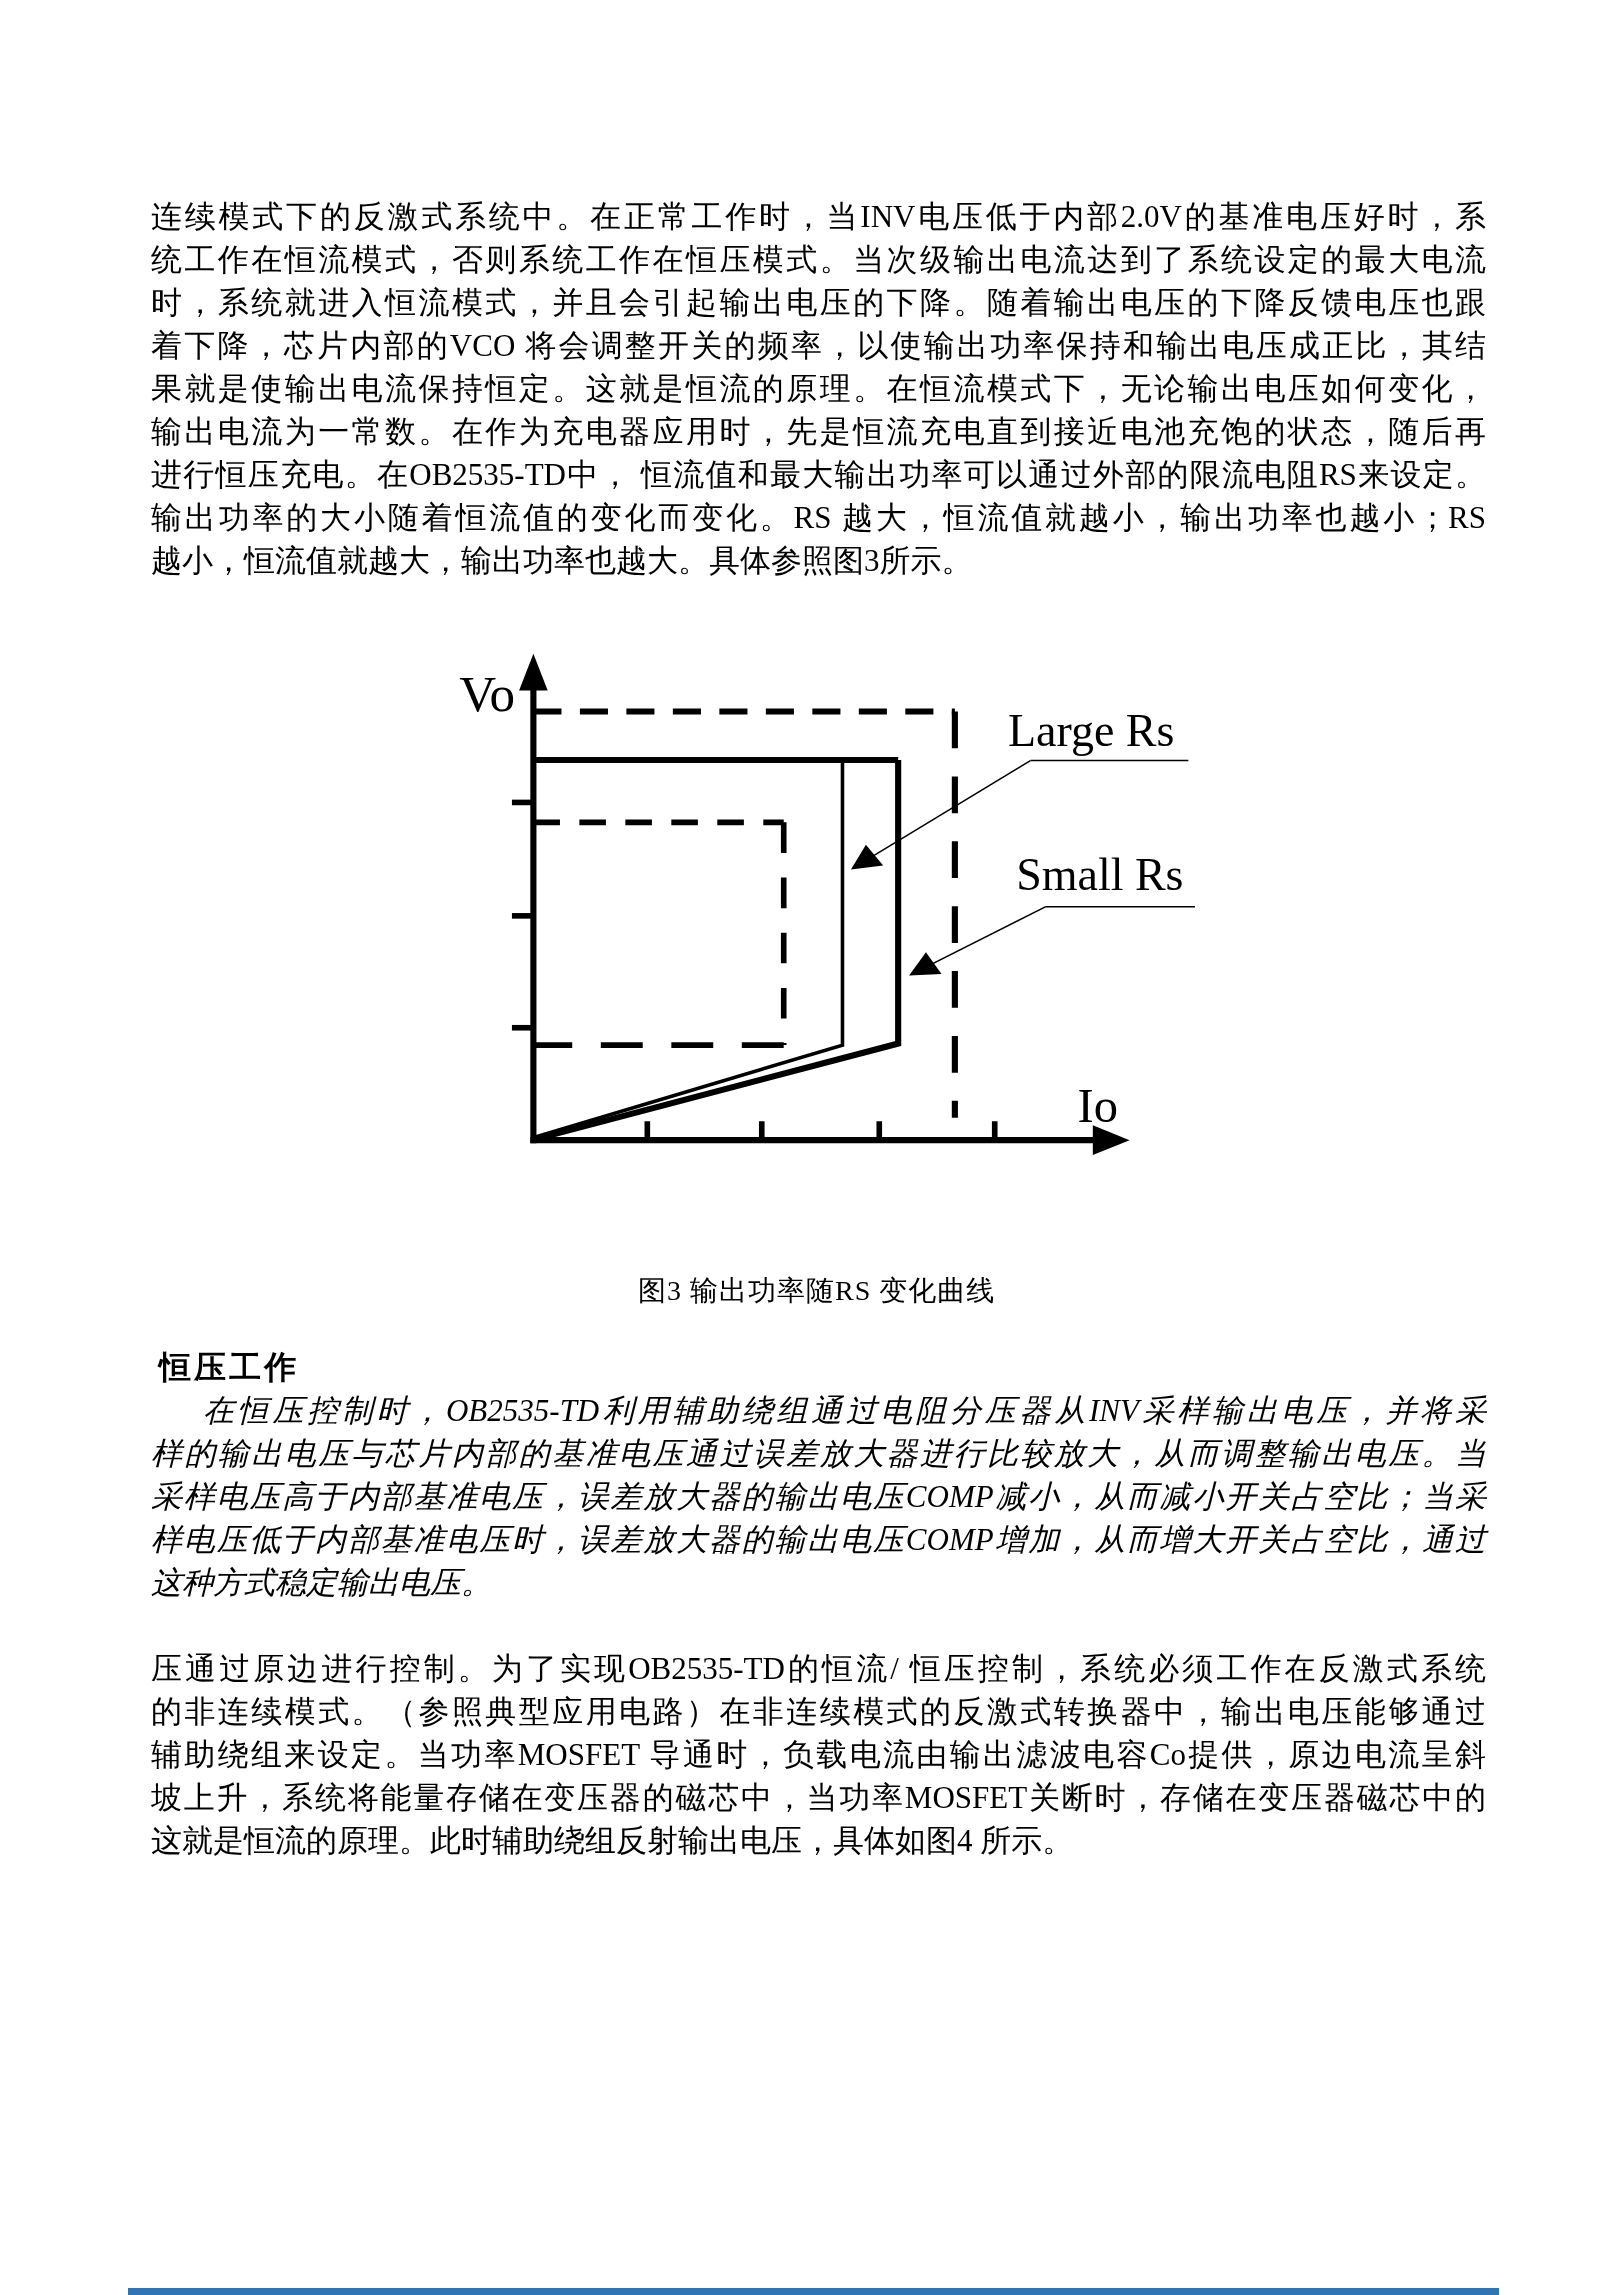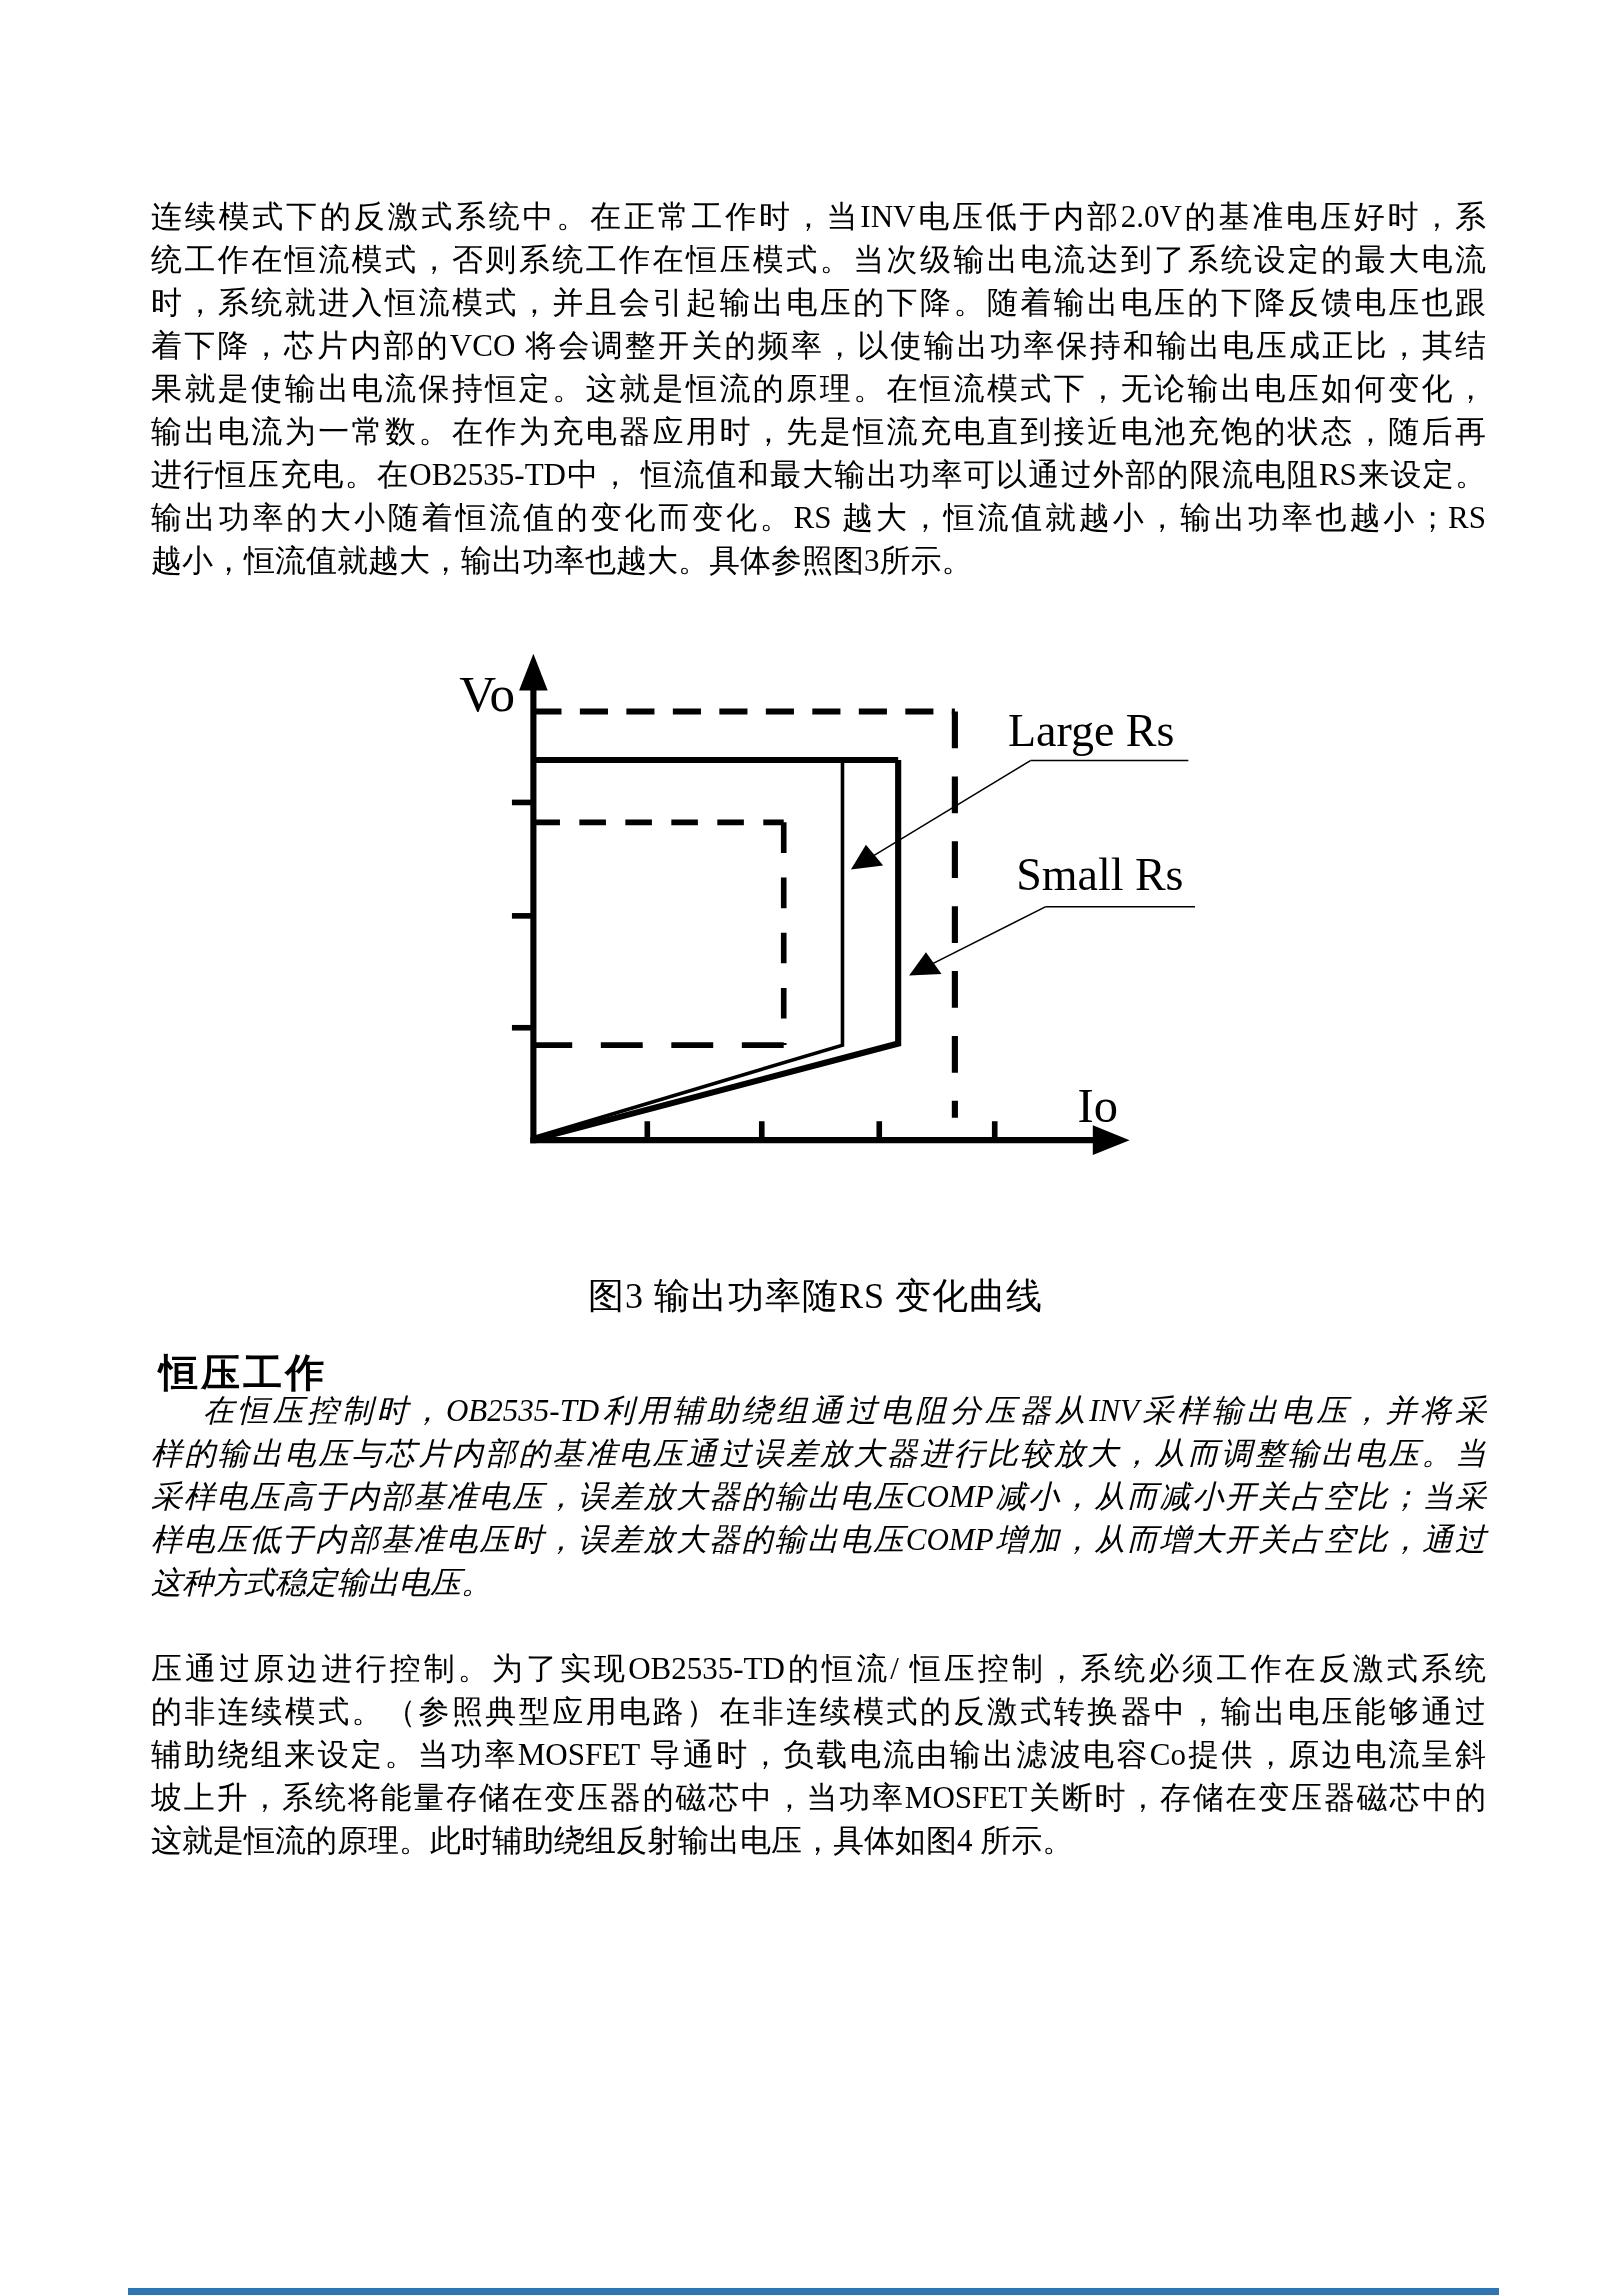--- a/index.html
+++ b/index.html
@@ -29,37 +29,37 @@
     text-align-last:left;
   }
   .text-line.indent{
     padding-left:52px;
     width:1283px;
   }
   #p1{top:195px;}
   #heading-cv{
     position:absolute;
     left:159px;top:1346px;
-    font-size:39px;
+    font-size:32px;
     font-weight:bold;
     letter-spacing:3.1px;
   }
   #p2{top:1389px;font-style:italic;}
   #p3{top:1647px;}
   #fig3{
     position:absolute;
     left:445px;top:641px;
     width:797px;height:516px;
   }
   #fig3 .stroke{stroke:#000;fill:none;}
   #fig3 text{fill:#000;stroke:none;}
   #fig3-caption{
     position:absolute;
-    left:588px;top:1272px;
-    font-size:36px;
+    left:638px;top:1272px;
+    font-size:28px;
     letter-spacing:1px;
   }
   #accent-bar{
     position:absolute;
     left:128px;top:2288px;
     width:1371px;height:6.6px;
   }
 </style>
 </head>
 <body>

